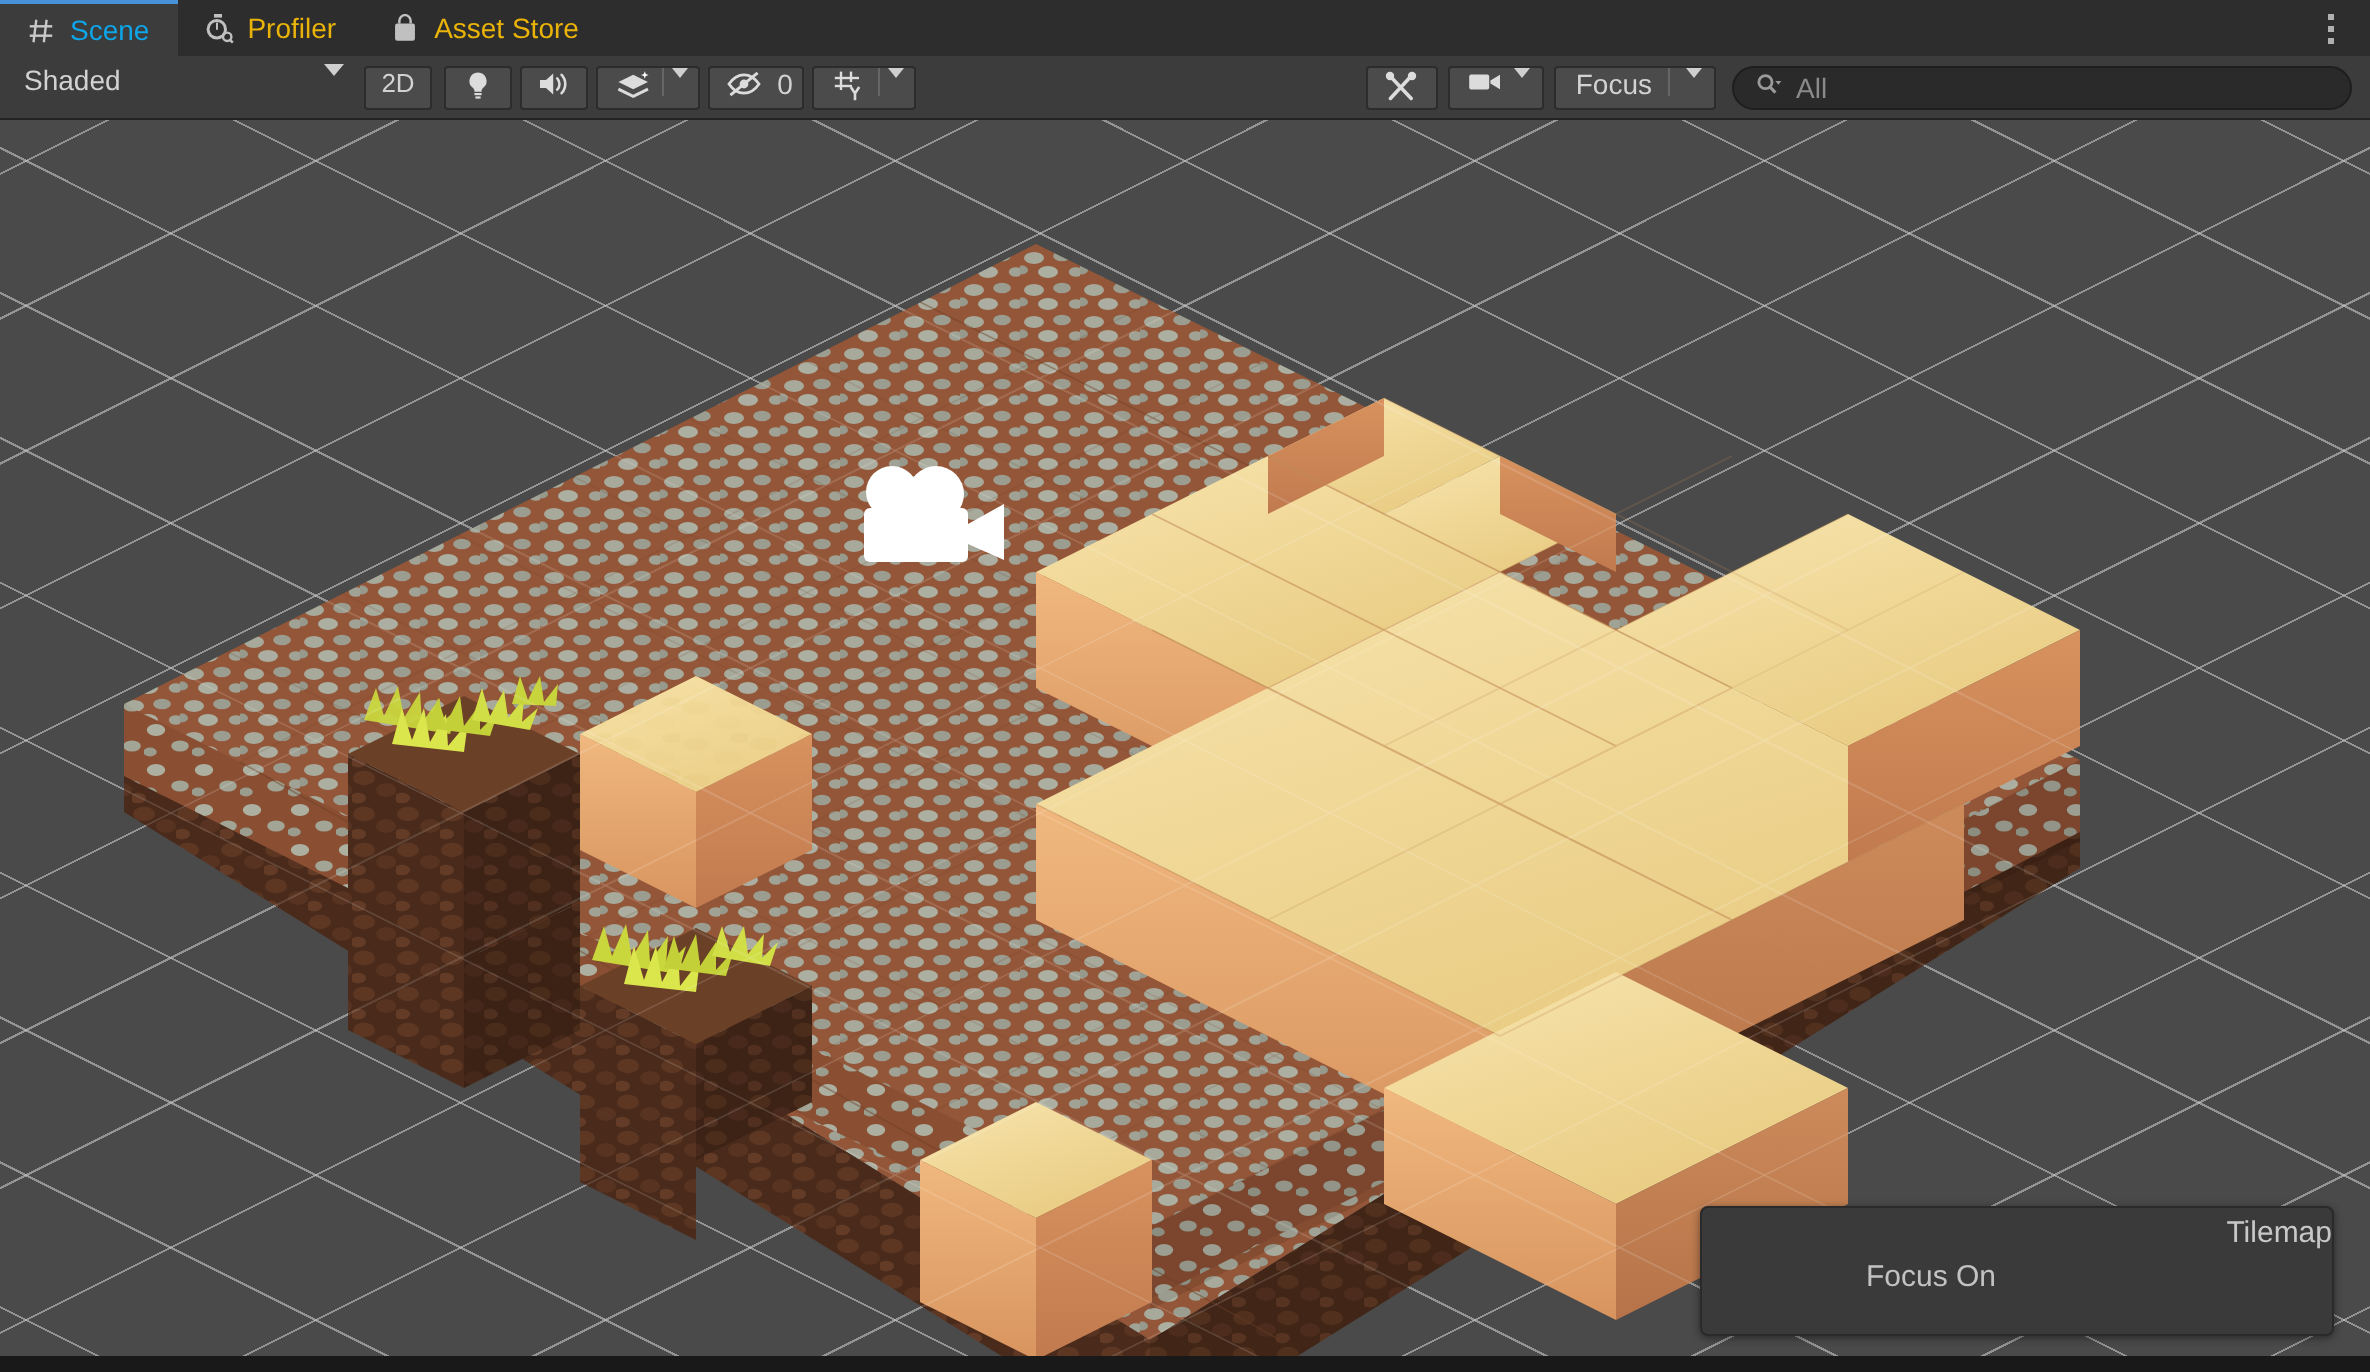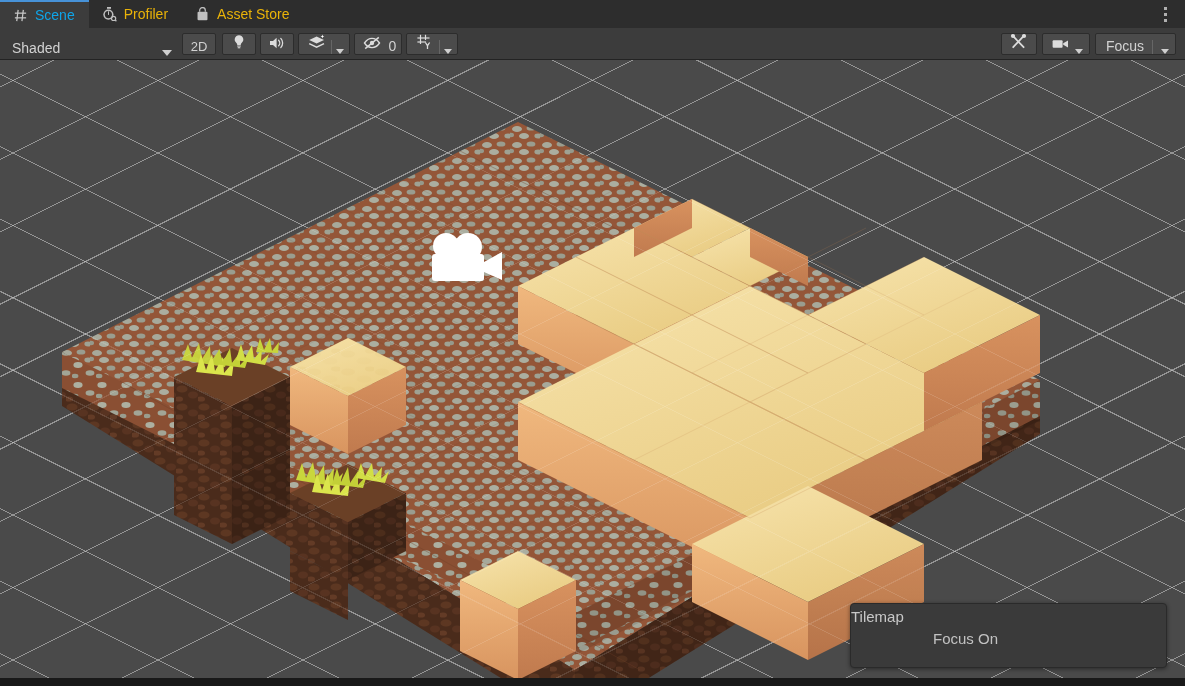--- a/index.html
+++ b/index.html
@@ -34,21 +34,21 @@
   }
   .kebab i { display:block; width:3px; height:3px; background:#b0b0b0; border-radius:0; }
 
   
   .toolbar {
     position:absolute; left:0; top:28px; width:1185px; height:32px;
     background:#3c3c3c; display:flex; align-items:center;
     border-bottom:1px solid #232323;
   }
   .tb-seg {
-    height:22px; display:flex; align-items:flex-end; justify-content:center;
+    height:22px; display:flex; align-items:flex-start; justify-content:center;
     background:#4b4b4b; color:#d2d2d2; font-size:14px;
     border:1px solid #2c2c2c;
   }
   .draw-mode {
     width:178px; margin-left:2px; justify-content:space-between;
     padding:0 8px 0 10px; background:#3c3c3c; border:none; height:24px;
   }
   .caret { width:0;height:0;border-left:5px solid transparent;border-right:5px solid transparent;border-top:6px solid #cfcfcf; }
   .caret.sm { border-left-width:4px;border-right-width:4px;border-top-width:5px; }
   .btn2d { width:34px; margin-left:2px; border-radius:2px; }
@@ -85,21 +85,21 @@
   
   .camgizmo { position:absolute; left:424px; top:172px; width:92px; height:56px; }
 
   
   .tilemap-panel {
     position:absolute; left:850px; top:603px; width:317px; height:65px;
     background:#3a3a3a; border:1px solid #2a2a2a; border-radius:4px;
     box-shadow:0 1px 4px rgba(0,0,0,.45);
   }
   .tm-title {
-    height:26px; line-height:26px; text-align:left;
+    height:26px; line-height:26px; text-align:right;
     font-size:15px; color:#c8c8c8;
   }
   .tm-row { display:flex; align-items:center; padding:0 6px 0 4px; height:32px;flex-direction:column; }
   .tm-label { font-size:15px; color:#c2c2c2; padding-left:3px; flex:0 0 auto; width:155px; }
   .tm-dropdown {
     flex:1 1 auto; height:26px; background:#585858; border:1px solid #2e2e2e; border-radius:2px;
     display:flex; align-items:center; justify-content:space-between;
     padding:0 8px 0 8px; color:#e0e0e0; font-size:16px;
   }
 
@@ -265,20 +265,30 @@
     </div>
 
     <div style="width:5px"></div>
 
     <div class="tb-seg gizmos-btn">
       <span>Focus</span>
       <span class="inner-sep"></span>
       <span class="caret sm"></span>
     </div>
 
+    <div class="searchbox">
+      <span>
+        <svg width="15" height="14" viewBox="0 0 16 14">
+          <circle cx="6.1" cy="6" r="3.5" fill="none" stroke="#9a9a9a" stroke-width="1.5"></circle>
+          <line x1="8.7" y1="8.7" x2="11.4" y2="11.6" stroke="#9a9a9a" stroke-width="1.6"></line>
+          <path d="M11.4 5.4h3.2l-1.6 2z" fill="#9a9a9a"></path>
+        </svg>
+      </span>
+      <span>All</span>
+    </div>
 
     <div style="width:9px"></div>
   </div>
 
   <div class="scene">
 
     <div class="isogrid"></div>
 
     <div class="tiles">
       <svg width="1185" height="618" viewBox="0 0 1185 618">

